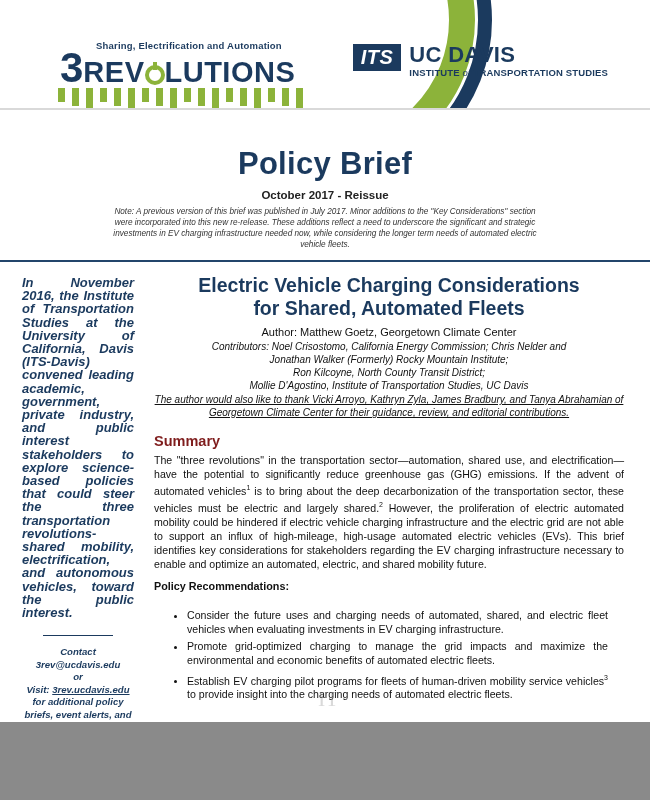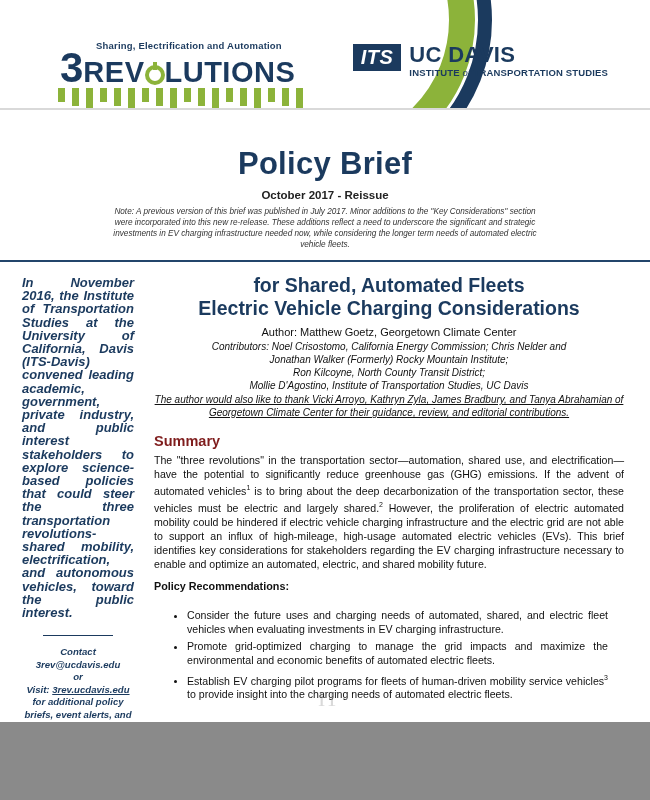--- a/index.html
+++ b/index.html
@@ -383,22 +383,22 @@
         <div>
           <span>Visit:</span>
           <span class="link">3rev.ucdavis.edu</span>
         </div>
         <div>for additional policy briefs, event alerts, and news.</div>
       </div>
     </div>
 
     <div class="content">
       <div class="doc-title">
+        <div>Electric Vehicle Charging Considerations</div>
         <div>for Shared, Automated Fleets</div>
-        <div>Electric Vehicle Charging Considerations</div>
       </div>
       <div class="author">Author: Matthew Goetz, Georgetown Climate Center</div>
       <div class="contributors">
         <div>Contributors: Noel Crisostomo, California Energy Commission; Chris Nelder and</div>
         <div>Jonathan Walker (Formerly) Rocky Mountain Institute;</div>
         <div>Ron Kilcoyne, North County Transit District;</div>
         <div>Mollie D'Agostino, Institute of Transportation Studies, UC Davis</div>
       </div>
       <div class="ack">The author would also like to thank Vicki Arroyo, Kathryn Zyla, James Bradbury, and Tanya Abrahamian of Georgetown Climate Center for their guidance, review, and editorial contributions.</div>
 

